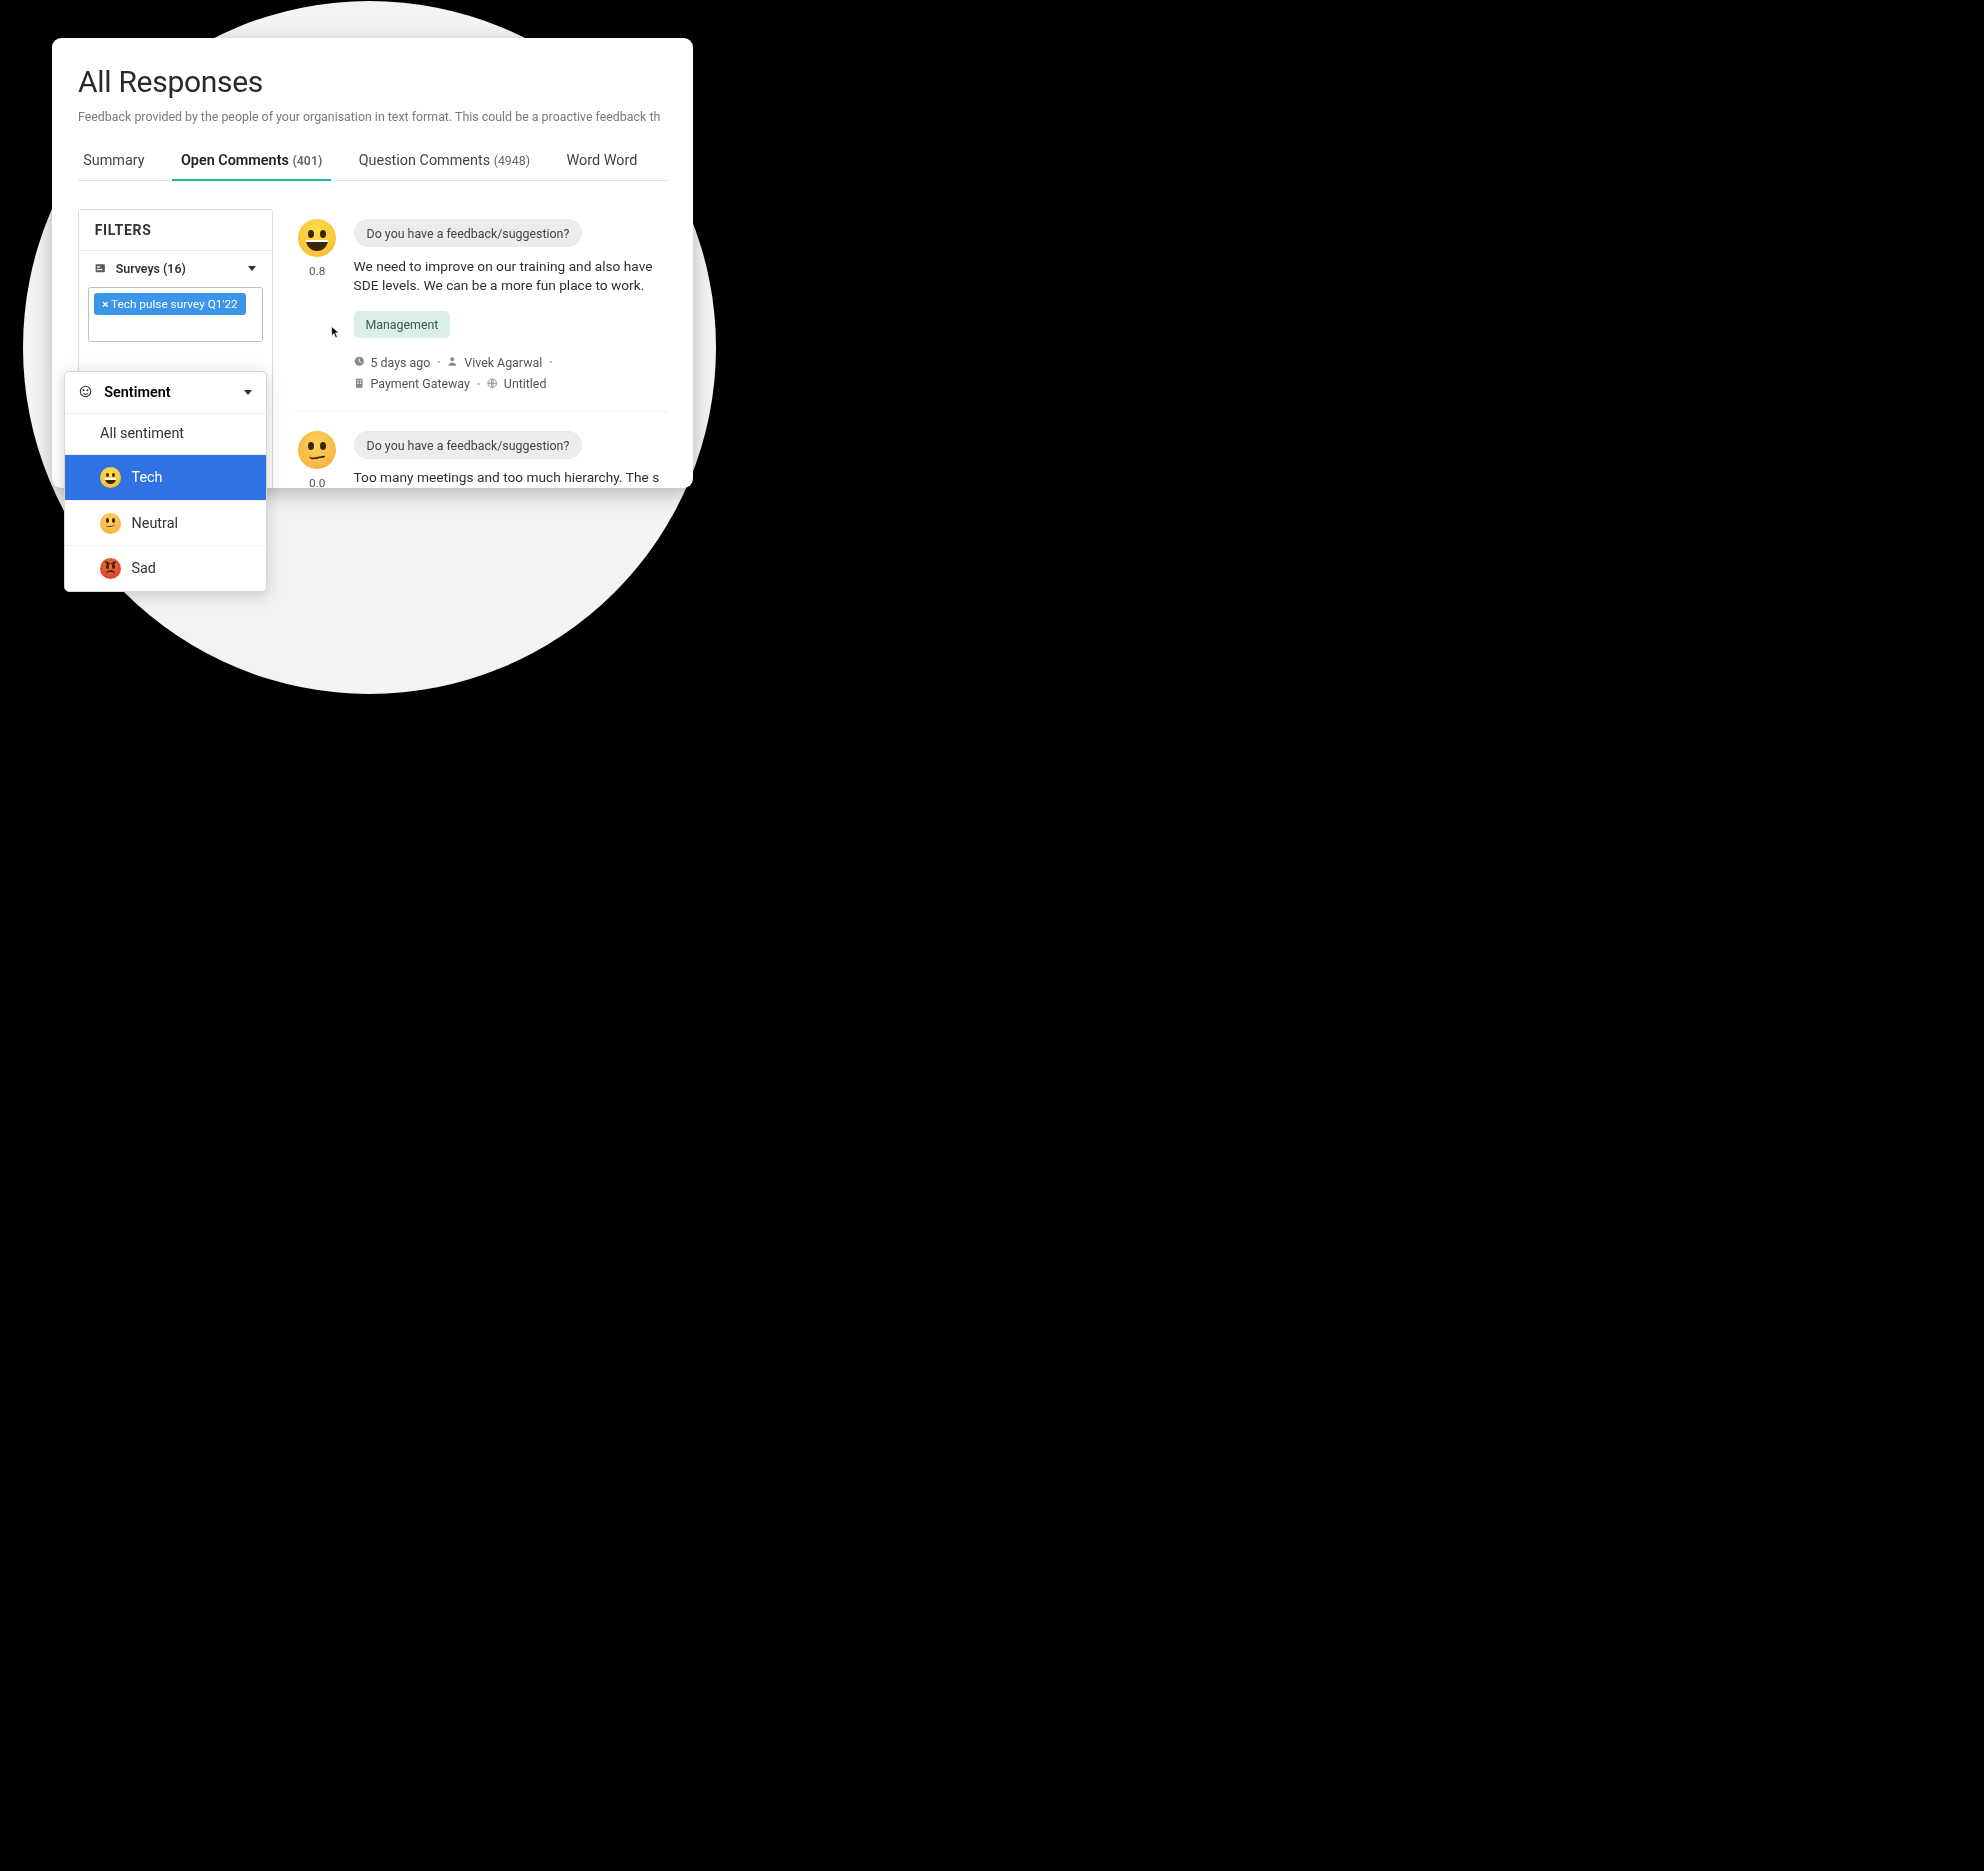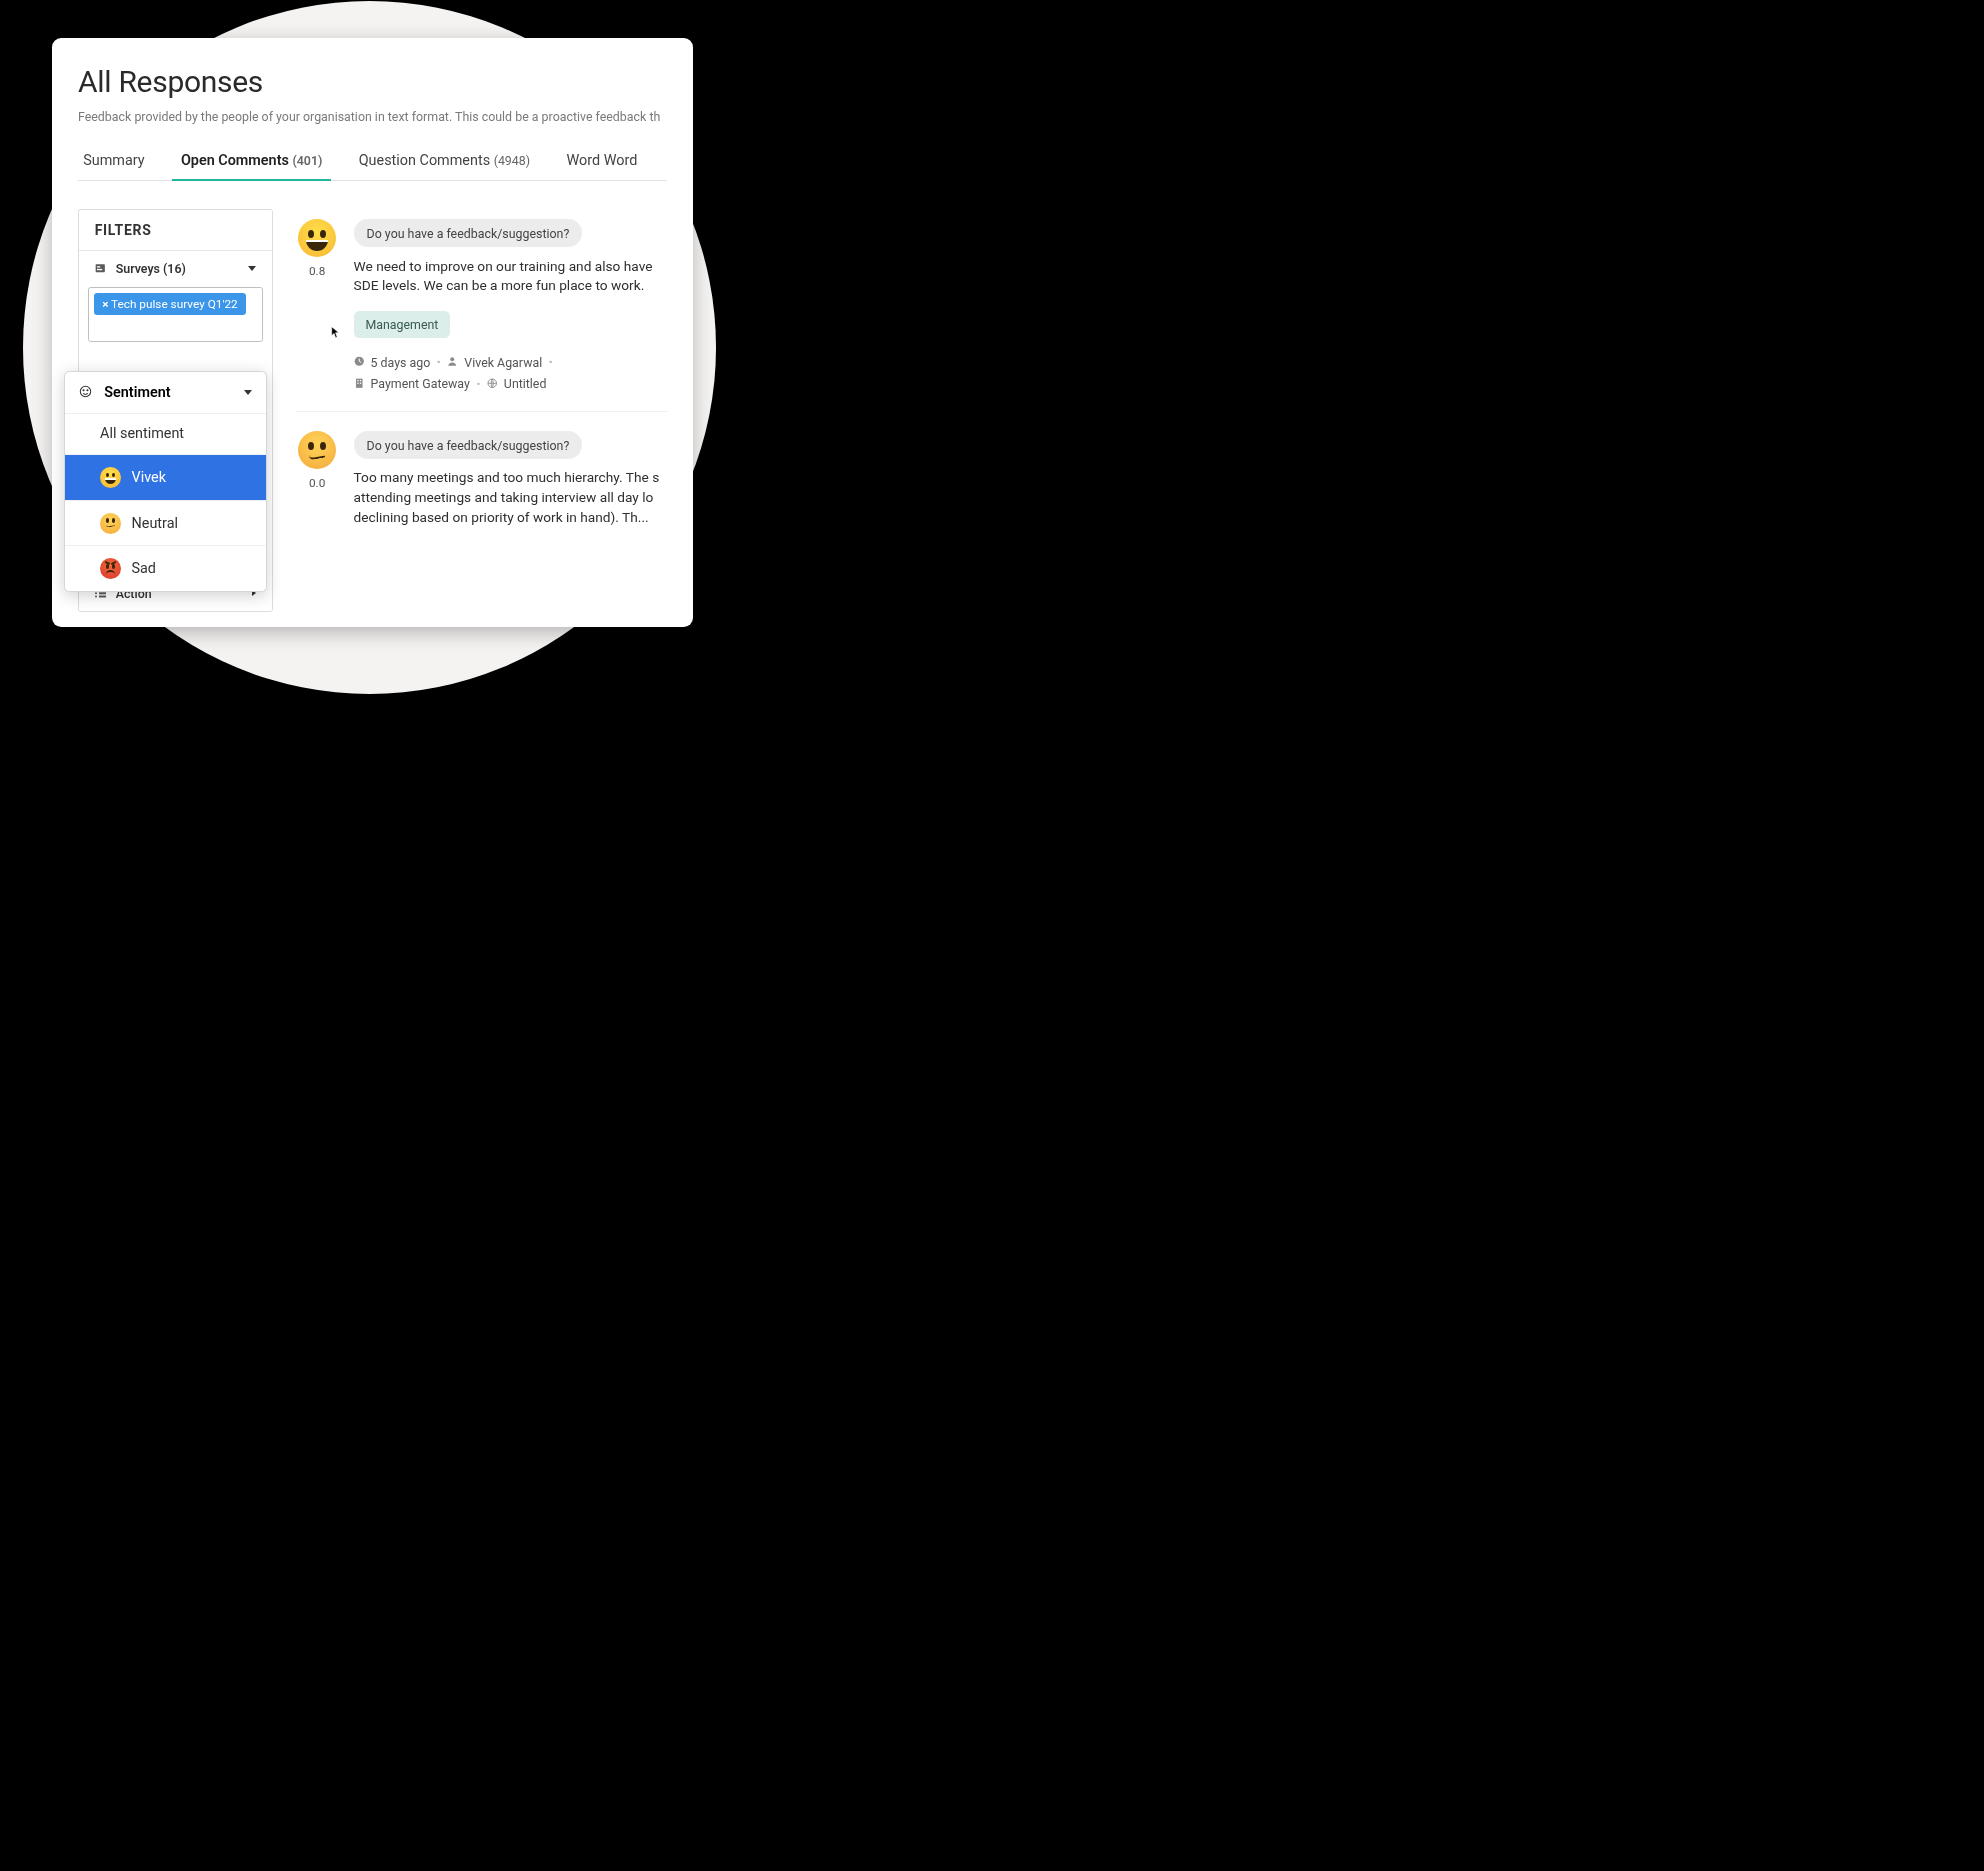--- a/index.html
+++ b/index.html
@@ -18,21 +18,21 @@
     border-radius: 50%;
     background: #f5f3f2;
     left: 23px;
     top: 1.3px;
   }
   .panel {
     position: absolute;
     left: 52px;
     top: 38px;
     width: 641px;
-    height: 589px;
+    height: 450px;
     background: #fff;
     border-radius: 9.2px;
     box-shadow: 0 5.2px 19.6px rgba(0,0,0,0.25);
     padding: 26px 26px 0 26px;
     overflow: hidden;
   }
   .page-title {
     font-size: 30px;
     font-weight: 400;
     color: #2a2a2a;
@@ -513,21 +513,21 @@
   </div>
   <div class="sentiment-option">
     <span>All sentiment</span>
   </div>
   <div class="sentiment-option highlight">
     <span class="emoji-face emoji-happy">
       <span class="eye l"></span>
         <span class="eye r"></span>
         <span class="mouth-happy"></span>
     </span>
-    <span>Vivek</span>
+    <span>Tech</span>
   </div>
   <div class="sentiment-option">
     <span class="emoji-face emoji-neutral">
       <span class="eye l"></span>
         <span class="eye r"></span>
         <span class="mouth-neutral"></span>
     </span>
     <span>Neutral</span>
   </div>
   <div class="sentiment-option">

